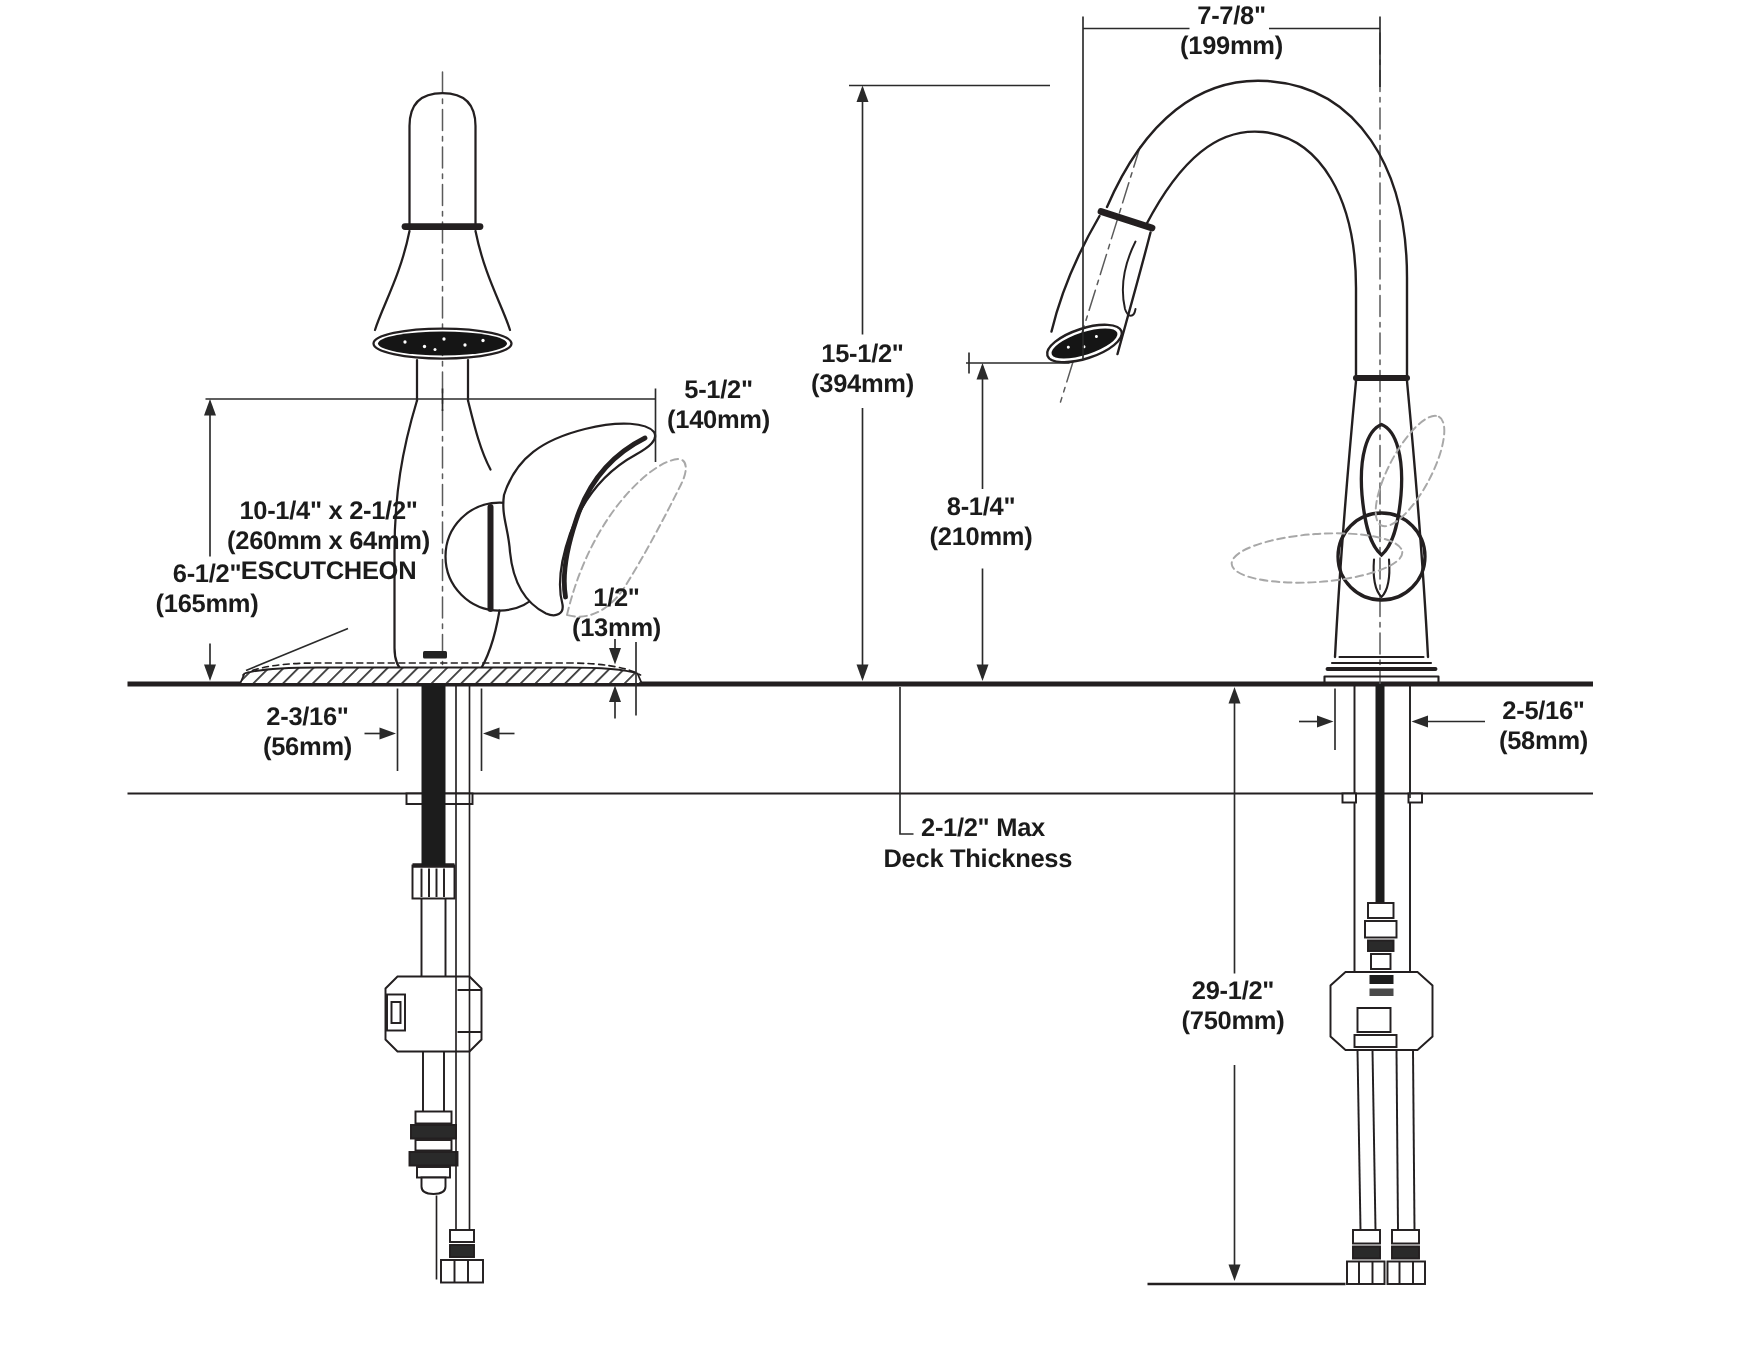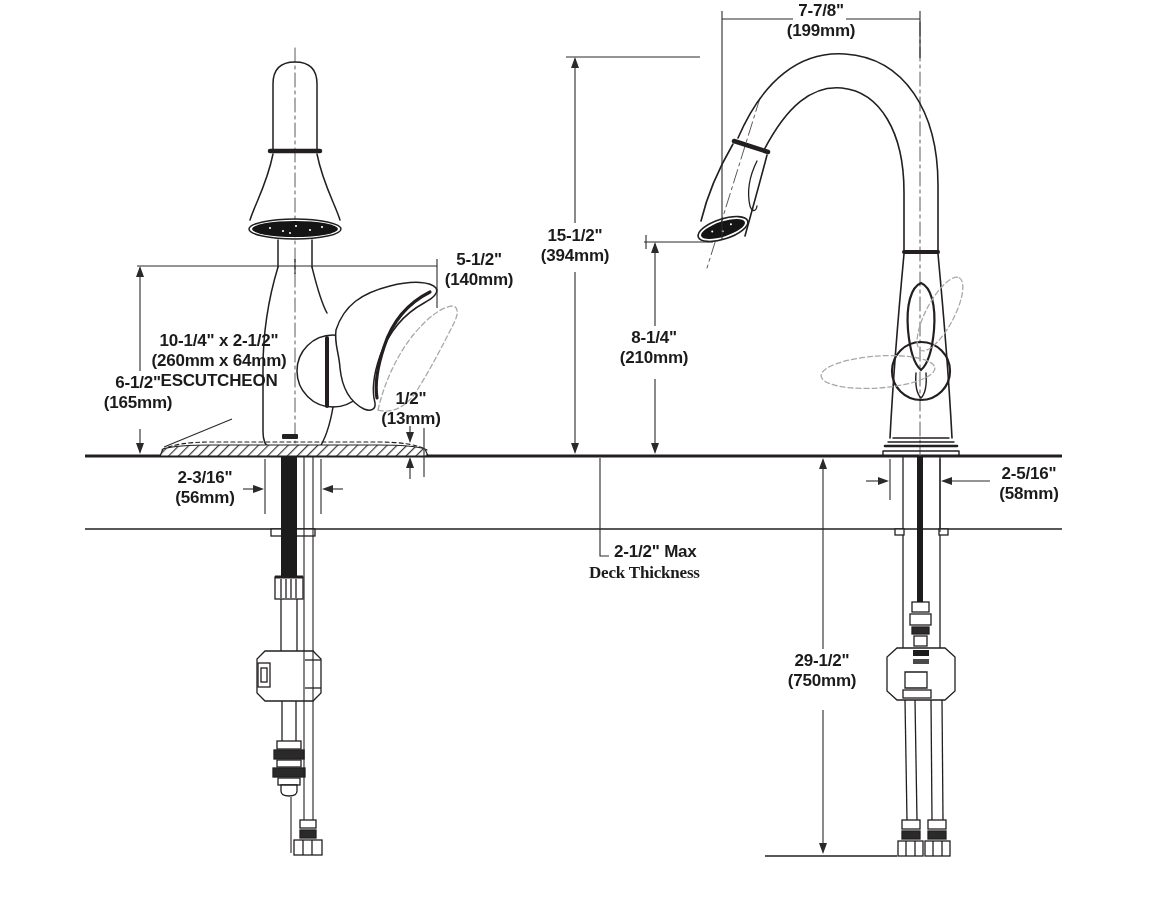--- a/index.html
+++ b/index.html
@@ -273,17 +273,17 @@
 (165mm)</div>
 <div class="label" style="left:411px;top:389px;">1/2"
 (13mm)</div>
 <div class="label" style="left:654px;top:328px;">8-1/4"
 (210mm)</div>
 <div class="label" style="left:205px;top:468px;">2-3/16"
 (56mm)</div>
 <div class="label" style="left:1029px;top:464px;">2-5/16"
 (58mm)</div>
 <div class="label left-align" style="left:614px;top:542px;">2-1/2" Max</div>
-<div class="label left-align" style="left:589px;top:563px;font-family:Liberation Serif, serif;">Deck Thickness</div>
+<div class="label left-align" style="left:589px;top:563px;">Deck Thickness</div>
 <div class="label" style="left:822px;top:651px;">29-1/2"
 (750mm)</div>
 
 </div>
 
 </body></html>

